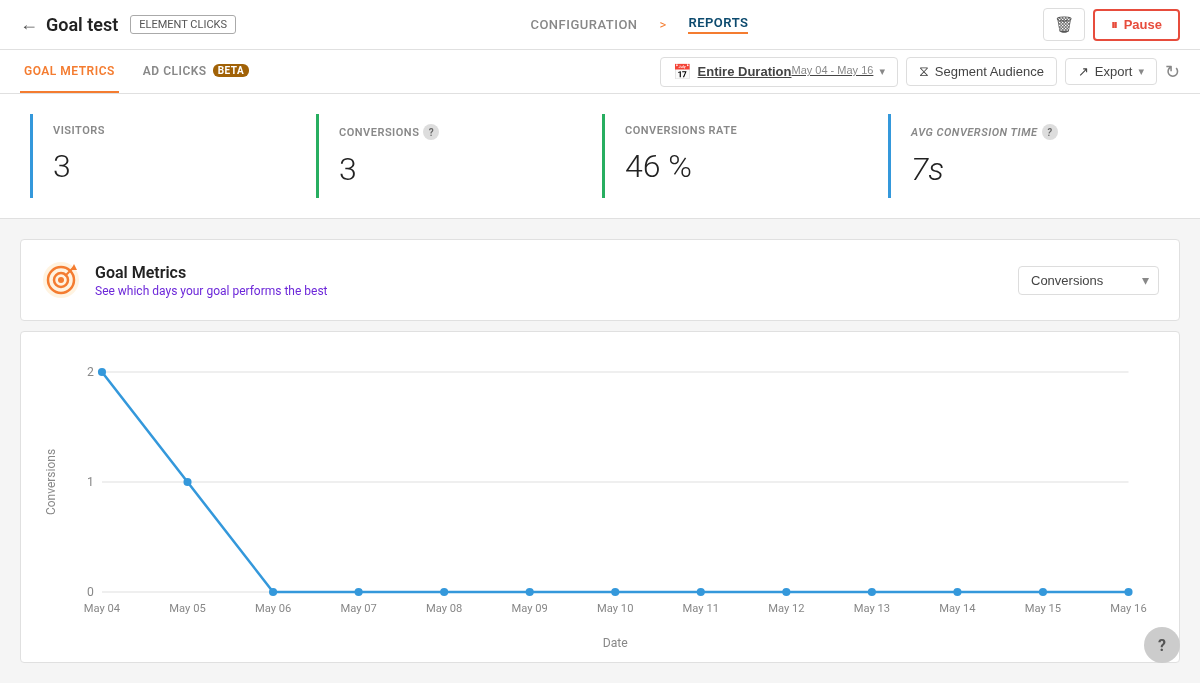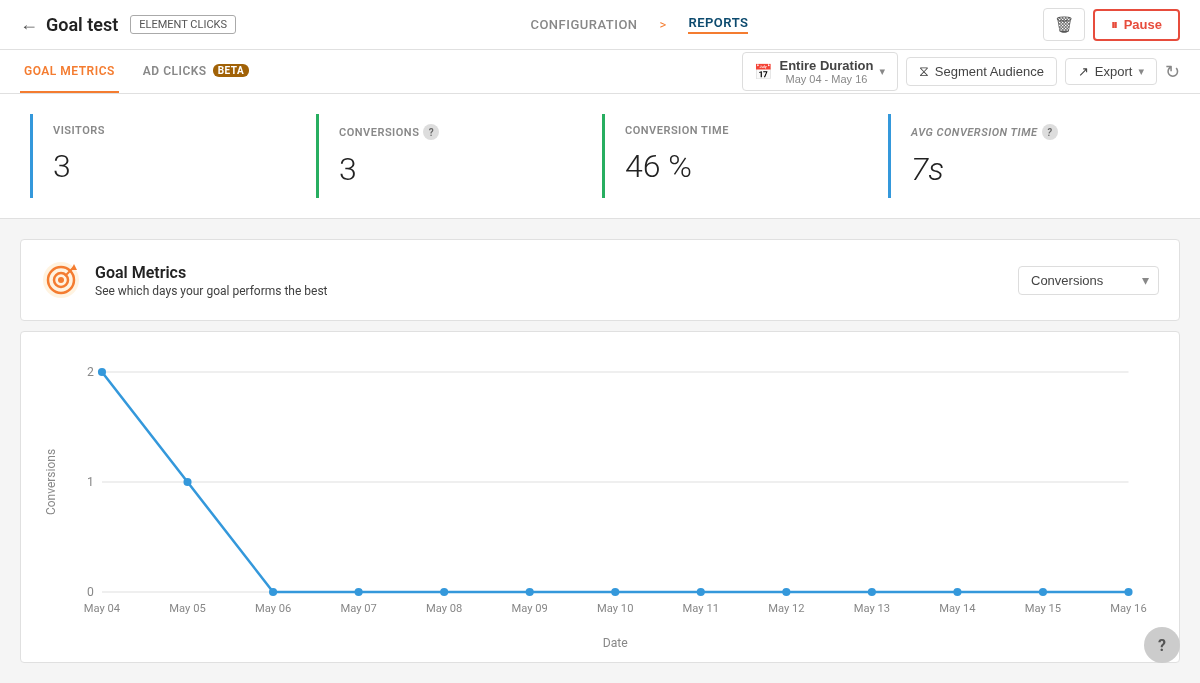--- a/index.html
+++ b/index.html
@@ -19,21 +19,21 @@
     .btn-pause { background: #fff; border: 2px solid #e74c3c; border-radius: 4px; padding: 6px 16px; cursor: pointer; color: #e74c3c; font-size: 13px; font-weight: 600; display: flex; align-items: center; gap: 6px; }
 
     
     .tabs-bar { background: #fff; border-bottom: 1px solid #e0e0e0; padding: 0 20px; display: flex; align-items: center; justify-content: space-between; height: 44px; }
     .tabs { display: flex; align-items: center; height: 100%; gap: 0; }
     .tab { padding: 0 4px; height: 100%; display: flex; align-items: center; font-size: 12px; font-weight: 600; letter-spacing: 0.5px; cursor: pointer; border-bottom: 2px solid transparent; color: #888; margin-right: 20px; }
     .tab.active { color: #f47c30; border-bottom: 2px solid #f47c30; }
     .tab-beta { background: #a16207; color: #fff; font-size: 10px; font-weight: 700; padding: 1px 5px; border-radius: 6px; margin-left: 6px; }
     .tab-controls { display: flex; align-items: center; gap: 8px; }
     .ctrl-btn { background: #fff; border: 1px solid #ddd; border-radius: 4px; padding: 5px 12px; cursor: pointer; color: #444; font-size: 13px; display: flex; align-items: center; gap: 6px; }
-    .ctrl-btn-text { display: flex; flex-direction: column; }
+    .ctrl-btn-text { display: flex; flex-direction: row; text-decoration: underline; }
     .ctrl-btn-main { font-weight: 600; font-size: 13px; }
     .ctrl-btn-sub { font-size: 11px; color: #888; }
     .refresh-btn { background: none; border: none; cursor: pointer; color: #888; font-size: 18px; }
 
     
     .metrics-section { background: #fff; margin: 0; padding: 20px 30px; display: flex; gap: 4px; border-bottom: 1px solid #e0e0e0; }
     .metric-card { flex: 1; padding: 10px 20px; border-left: 3px solid #3498db; margin-right: 20px; }
     .metric-card:nth-child(2) { border-left-color: #27ae60; }
     .metric-card:nth-child(3) { border-left-color: #27ae60; }
     .metric-card:nth-child(4) { border-left-color: #3498db; }
@@ -41,21 +41,21 @@
     .metric-value { font-size: 32px; font-weight: 300; color: #222; }
     .help-icon { background: #ddd; color: #666; border-radius: 50%; width: 16px; height: 16px; font-size: 10px; display: inline-flex; align-items: center; justify-content: center; cursor: pointer; }
 
     
     .content { padding: 20px; }
     .goal-metrics-card { background: #fff; border: 1px solid #e0e0e0; border-radius: 4px; padding: 20px; margin-bottom: 10px; }
     .goal-metrics-header { display: flex; align-items: center; justify-content: space-between; }
     .goal-metrics-left { display: flex; align-items: center; gap: 14px; }
     .target-icon { width: 40px; height: 40px; }
     .goal-metrics-title { font-size: 16px; font-weight: 600; color: #222; }
-    .goal-metrics-subtitle { font-size: 12px; color: #404040; margin-top: 2px; }
+    .goal-metrics-subtitle { font-size: 12px; color: #6d28d9; margin-top: 2px; }
     .conversions-select { border: 1px solid #ddd; border-radius: 4px; padding: 6px 30px 6px 12px; font-size: 13px; color: #444; background: #fff; cursor: pointer; appearance: none; -webkit-appearance: none; }
     .select-wrapper { position: relative; display: inline-block; }
     .select-wrapper::after { content: '▾'; position: absolute; right: 10px; top: 50%; transform: translateY(-50%); color: #888; pointer-events: none; }
 
     
     .chart-container { background: #fff; border: 1px solid #e0e0e0; border-radius: 4px; padding: 20px 20px 10px; }
     .chart-area { position: relative; width: 100%; height: 300px; }
     .chart-svg { width: 100%; height: 100%; }
 
     .help-float { position: fixed; bottom: 20px; right: 20px; width: 36px; height: 36px; border-radius: 50%; background: #ccc; color: #555; display: flex; align-items: center; justify-content: center; font-size: 16px; cursor: pointer; font-weight: 700; }
@@ -120,21 +120,21 @@
 <div class="metrics-section" id="metrics-section">
 <div class="metric-card" style="border-left-color: rgb(52, 152, 219);">
       <div class="metric-label">VISITORS</div>
       <div class="metric-value">3</div>
     </div>
     <div class="metric-card" style="border-left-color: rgb(39, 174, 96);">
       <div class="metric-label">CONVERSIONS<span class="help-icon">?</span></div>
       <div class="metric-value">3</div>
     </div>
     <div class="metric-card" style="border-left-color: rgb(39, 174, 96);">
-      <div class="metric-label">CONVERSION TIME</div>
+      <div class="metric-label">CONVERSIONS RATE</div>
       <div class="metric-value">46 %</div>
     </div>
     <div class="metric-card" style="border-left-color: rgb(52, 152, 219); font-style: italic;">
       <div class="metric-label">AVG CONVERSION TIME<span class="help-icon">?</span></div>
       <div class="metric-value">7s</div>
     </div>
   </div>
 
 <div class="content">
 

